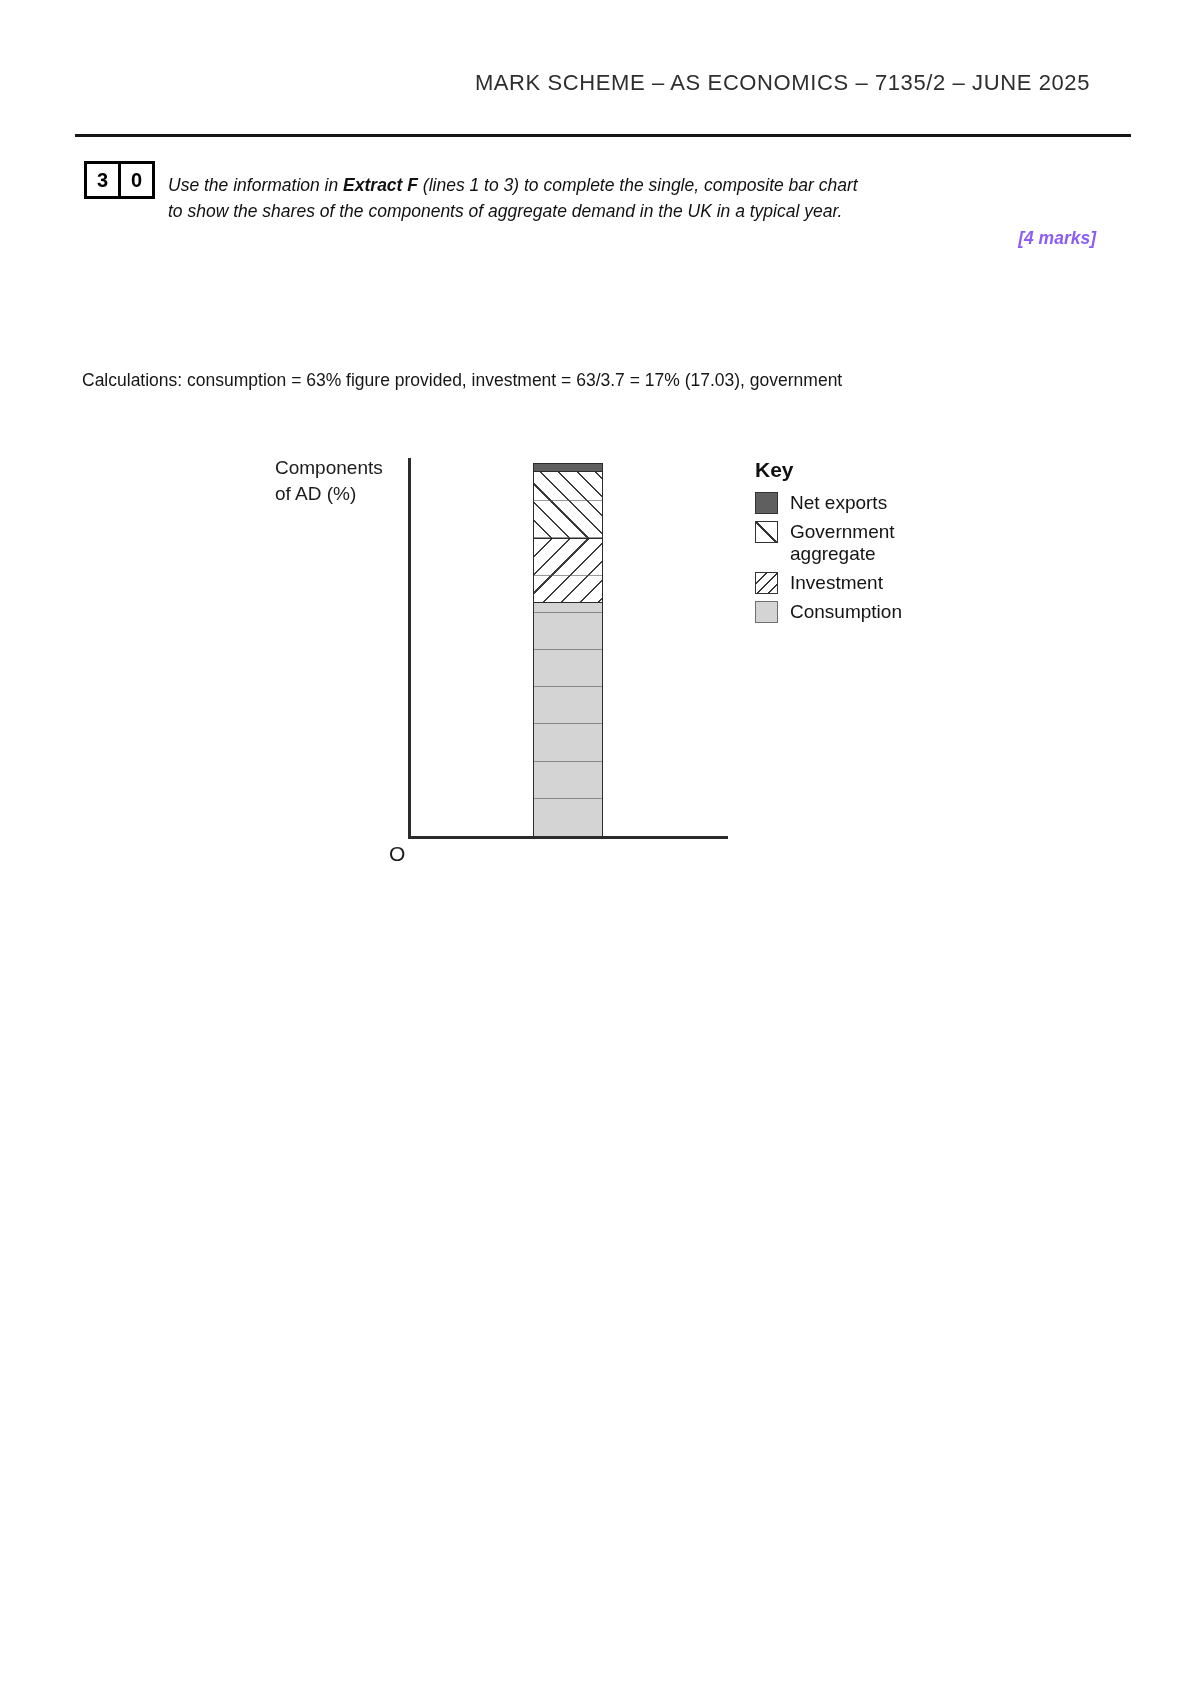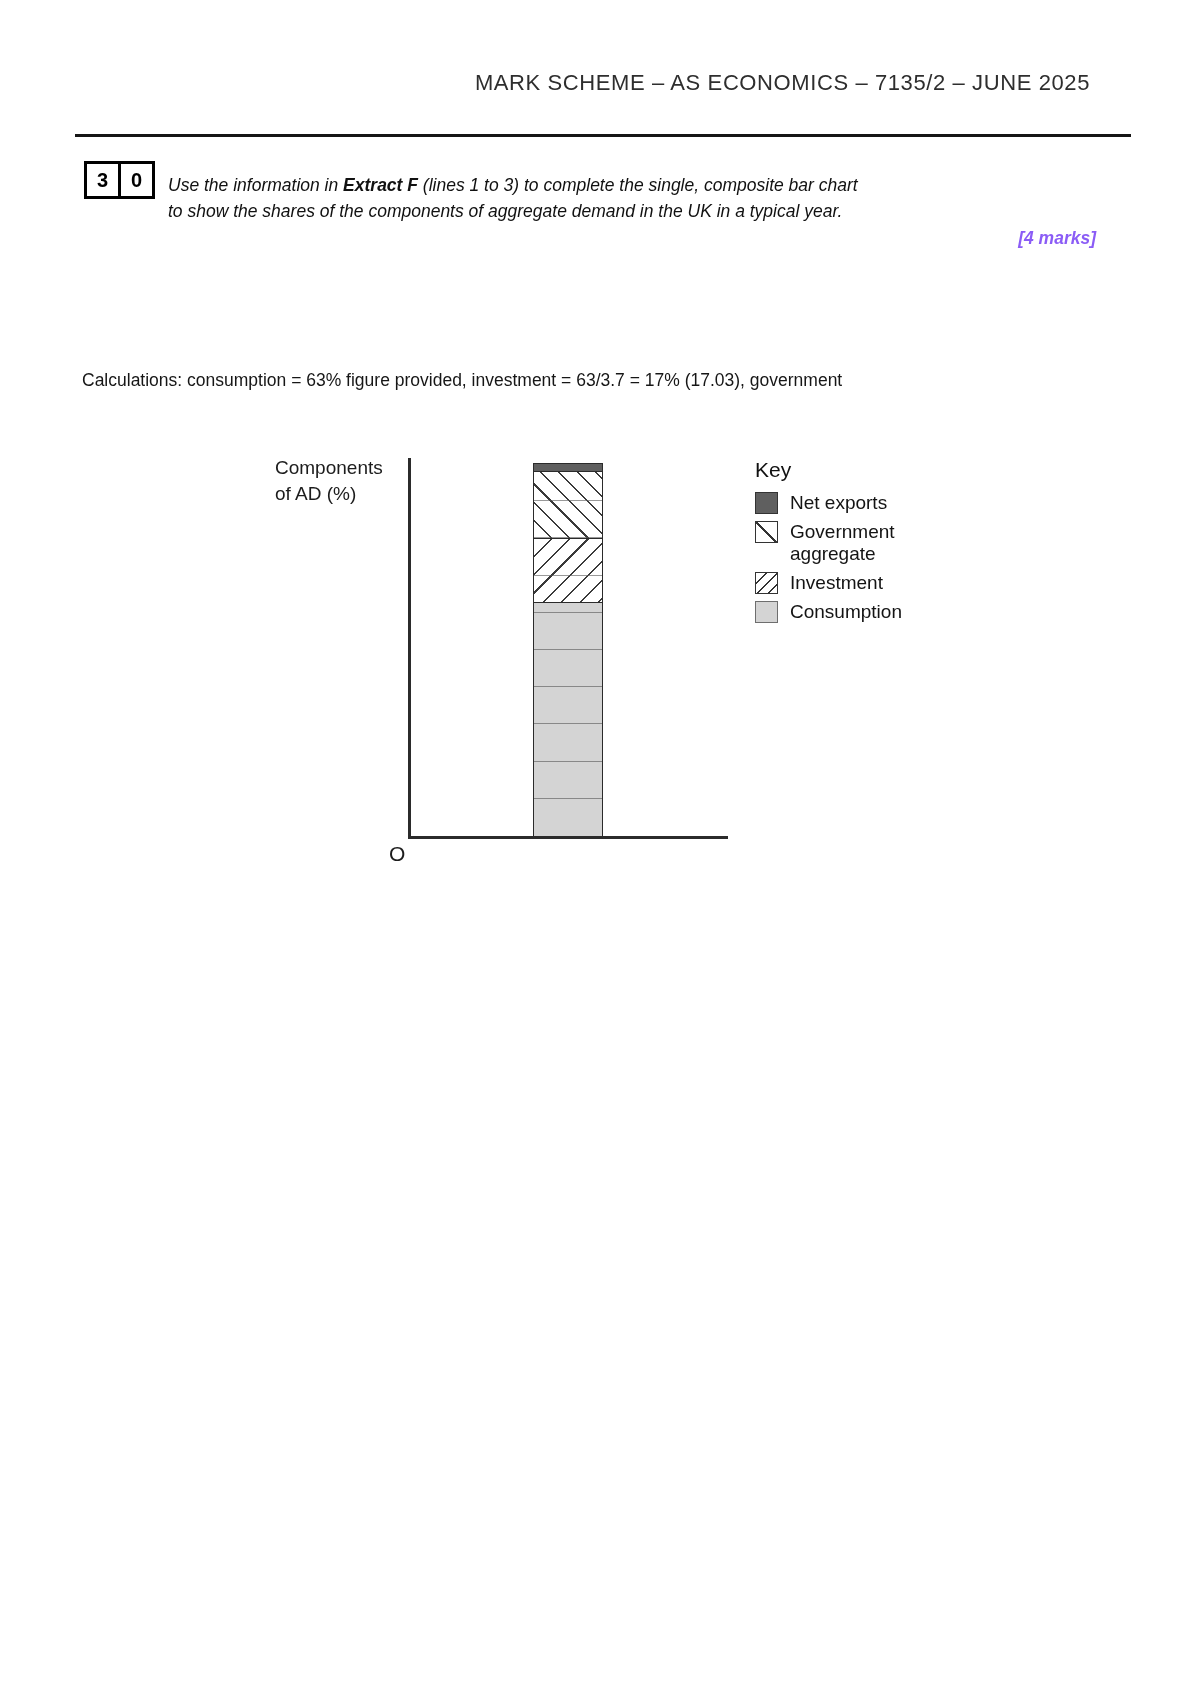--- a/index.html
+++ b/index.html
@@ -59,21 +59,21 @@
   }
   .seg{width:100%;box-sizing:border-box;border-top:1.6px solid #2b2b2b;}
   .seg:first-child{border-top:none;}
   .solid-dark{background:#5f5f5f;}
   .solid-light{background:#d4d4d4;}
   .hatch-back{background:repeating-linear-gradient(45deg,#ffffff 0px,#ffffff 11.4px,#3a3a3a 11.4px,#3a3a3a 13px);}
   .hatch-forward{background:repeating-linear-gradient(135deg,#ffffff 0px,#ffffff 11.4px,#3a3a3a 11.4px,#3a3a3a 13px);}
   .bar-grid{position:absolute;left:0;right:0;height:1px;background:rgba(85,85,85,0.6);}
   
   .legend{position:absolute;left:755px;top:458px;width:230px;}
-  .legend-title{font-size:21px;font-weight:normal;color:#111;margin-bottom:10px;}
+  .legend-title{font-size:21px;font-weight:bold;color:#111;margin-bottom:10px;}
   .legend-row{display:flex;align-items:flex-start;gap:12px;margin-bottom:7px;}
   .swatch{width:21px;height:20px;flex:none;border:1.6px solid #333;box-sizing:content-box;}
   .swatch.solid-dark{background:#5f5f5f;}
   .swatch.solid-light{background:#d4d4d4;border-color:#6e6e6e;}
   .swatch.hatch-back{background:linear-gradient(45deg,#ffffff 45%,#333333 45%,#333333 53%,#ffffff 53%);}
   .swatch.hatch-forward{background:repeating-linear-gradient(135deg,#ffffff 0px,#ffffff 6.5px,#333333 6.5px,#333333 8px);}
   .legend-label{font-size:19px;line-height:22px;color:#141414;width:140px;}
   
   .page-num{position:absolute;top:1593px;right:85px;font-size:15px;color:#111;}
 </style>

